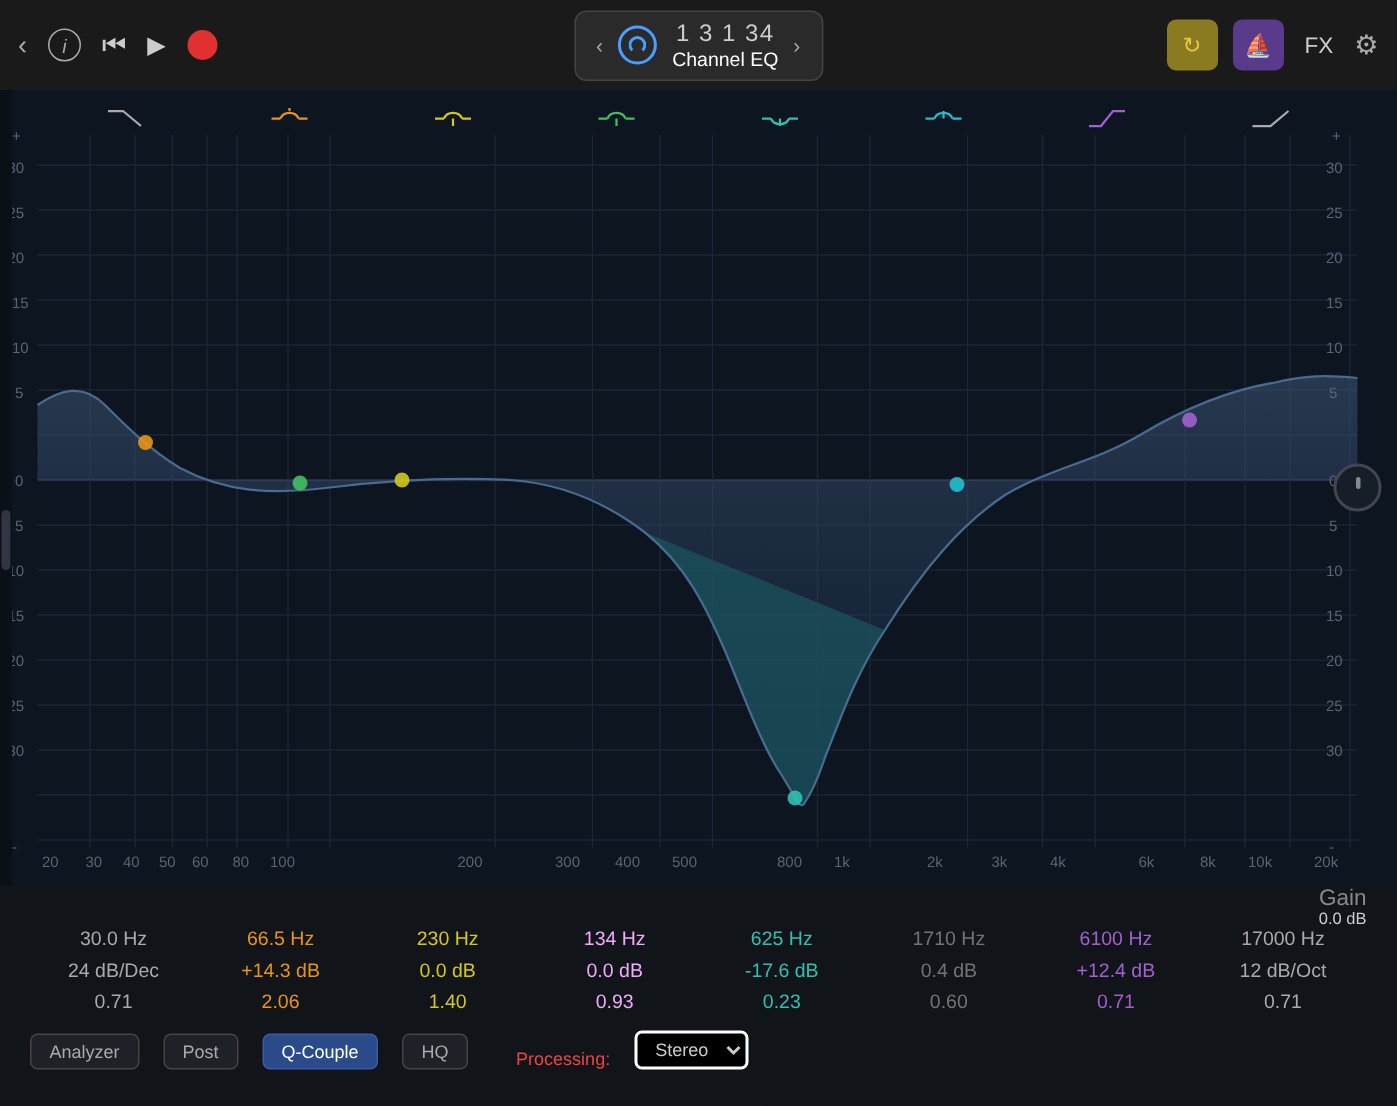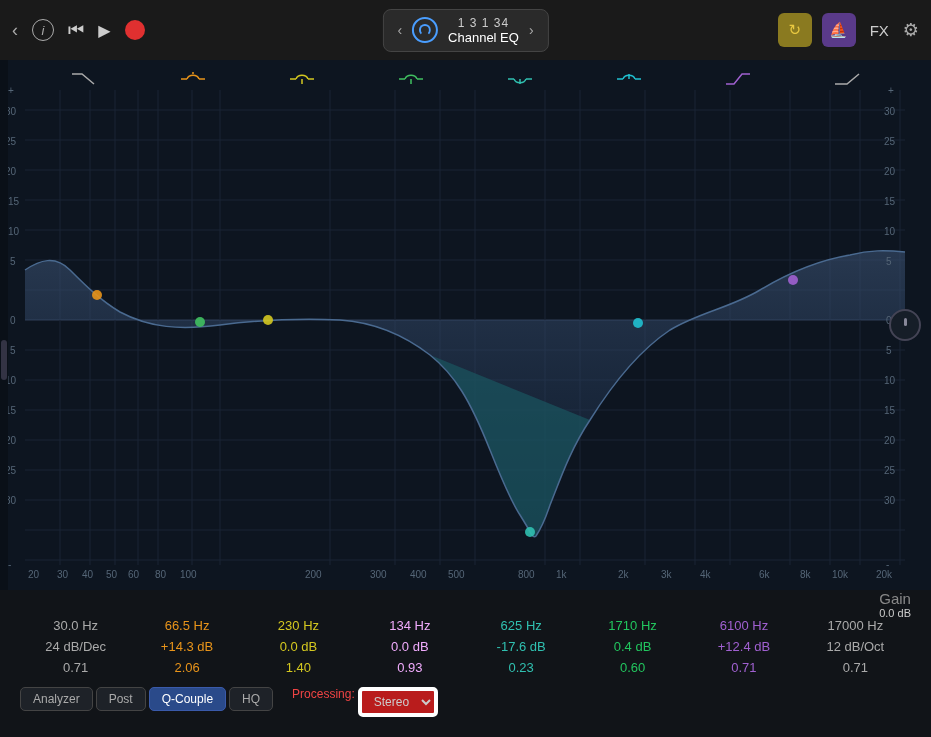--- a/index.html
+++ b/index.html
@@ -82,21 +82,21 @@
       border: 2px solid #4a9eff;
       border-radius: 50%;
       display: flex; align-items: center; justify-content: center;
       cursor: pointer;
     }
     .plugin-info {
       text-align: center;
     }
     .plugin-track {
       color: #ccc;
-      font-size: 12px;
+      font-size: 16px;
       letter-spacing: 1px;
     }
     .plugin-name {
       color: #fff;
       font-size: 13px;
       font-weight: 500;
     }
 
     
     .top-bar-right {
@@ -171,29 +171,29 @@
     .band-q {
       font-size: 13px;
       color: #888;
     }
 
     
     .col-orange { color: #e8941a; }
     .col-yellow { color: #d4c820; }
     .col-green { color: #f0abfc; }
     .col-teal { color: #30c0b0; }
-    .col-cyan { color: #22c55e; }
+    .col-cyan { color: #737373; }
     .col-purple { color: #a060d0; }
     .col-gray { color: #aaa; }
 
     
     .footer-row {
       display: flex;
-      align-items: flex-start;
-      gap: 3px;
+      align-items: flex-end;
+      gap: 16px;
       margin-top: 12px;
     }
     .footer-btn {
       padding: 4px 12px;
       border-radius: 5px;
       font-size: 12px;
       cursor: pointer;
       border: 1px solid #444;
       background: #1e2228;
       color: #aaa;
@@ -202,22 +202,22 @@
       background: #2a4a8a;
       border-color: #3a5aaa;
       color: #fff;
     }
     .processing-label {
       margin-left: 16px;
       color: #ef4444;
       font-size: 12px;
     }
     .processing-select {
-      background: #b91c1c;
-      border: 4px solid #ffffff;
+      background: #000000;
+      border: 2px solid #ffffff;
       border-radius: 5px;
       color: #ccc;
       font-size: 12px;
       padding: 3px 8px;
       cursor: pointer;
     }
 
     
     .vert-line {
       position: absolute;

